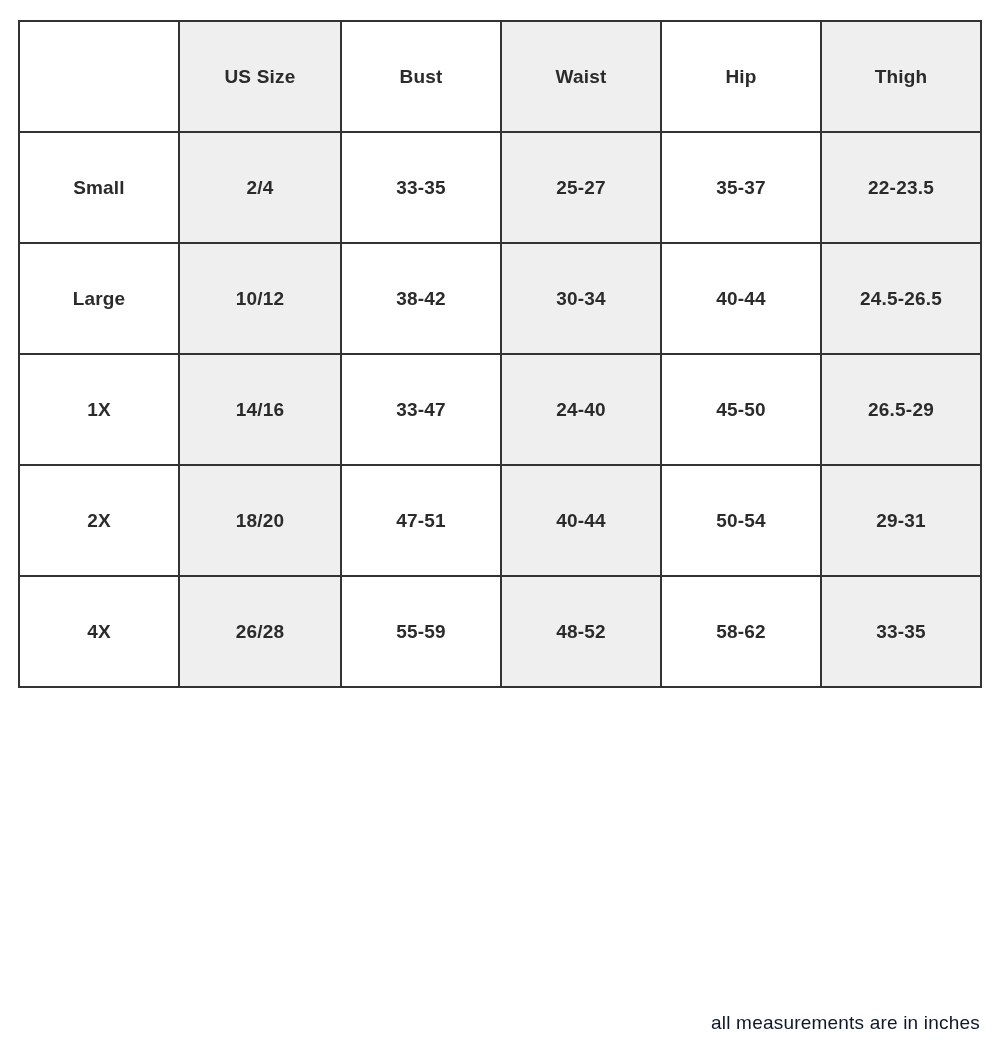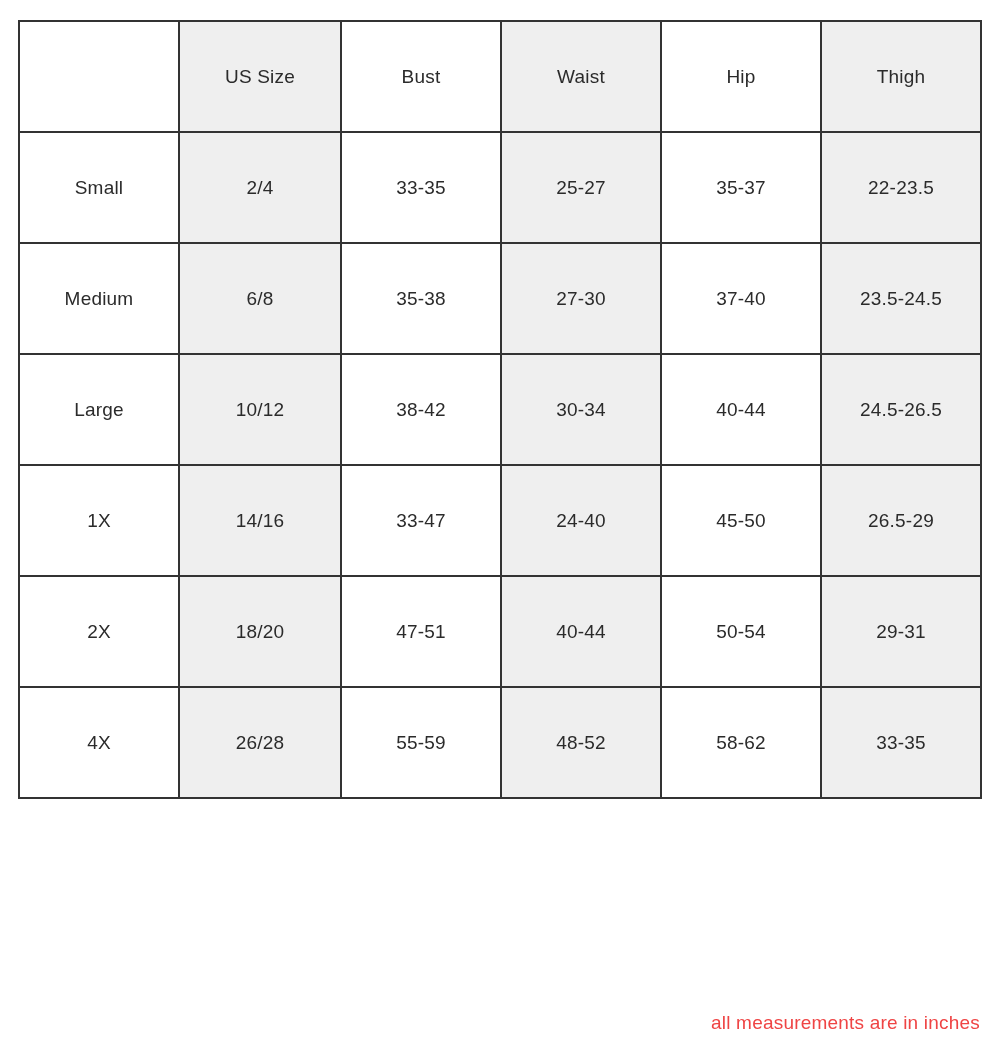--- a/index.html
+++ b/index.html
@@ -32,41 +32,41 @@
   table.size-chart col.c4 { width: 160px; }
   table.size-chart col.c5 { width: 160px; }
 
   table.size-chart th,
   table.size-chart td {
     border: 2px solid #333333;
     text-align: center;
     vertical-align: middle;
     height: 109px;
     padding: 0 16px;
-    font-weight: 400;
+    font-weight: 700;
     font-size: 19px;
     color: #2b2b2b;
     letter-spacing: 0.2px;
     background: #ffffff;
   }
   table.size-chart th.shaded,
   table.size-chart td.shaded {
     background: #efefef;
   }
   table.size-chart th {
     font-size: 19px;
   }
   .footnote {
     position: absolute;
     left: 18px;
     top: 1012px;
     width: 962px;
     text-align: right;
     font-size: 19px;
-    color: #ef4444;
+    color: #0f172a;
     letter-spacing: 0.2px;
   }
 </style>
 </head>
 <body>
 
 <div id="chart-wrap">
   <table class="size-chart">
     <colgroup>
       <col class="c0">
@@ -87,28 +87,20 @@
       </tr>
     </thead>
     <tbody>
       <tr>
         <td>Small</td>
         <td class="shaded">2/4</td>
         <td>33-35</td>
         <td class="shaded">25-27</td>
         <td>35-37</td>
         <td class="shaded">22-23.5</td>
-      </tr>
-      <tr>
-        <td>Medium</td>
-        <td class="shaded">6/8</td>
-        <td>35-38</td>
-        <td class="shaded">27-30</td>
-        <td>37-40</td>
-        <td class="shaded">23.5-24.5</td>
       </tr>
       <tr>
         <td>Large</td>
         <td class="shaded">10/12</td>
         <td>38-42</td>
         <td class="shaded">30-34</td>
         <td>40-44</td>
         <td class="shaded">24.5-26.5</td>
       </tr>
       <tr>

